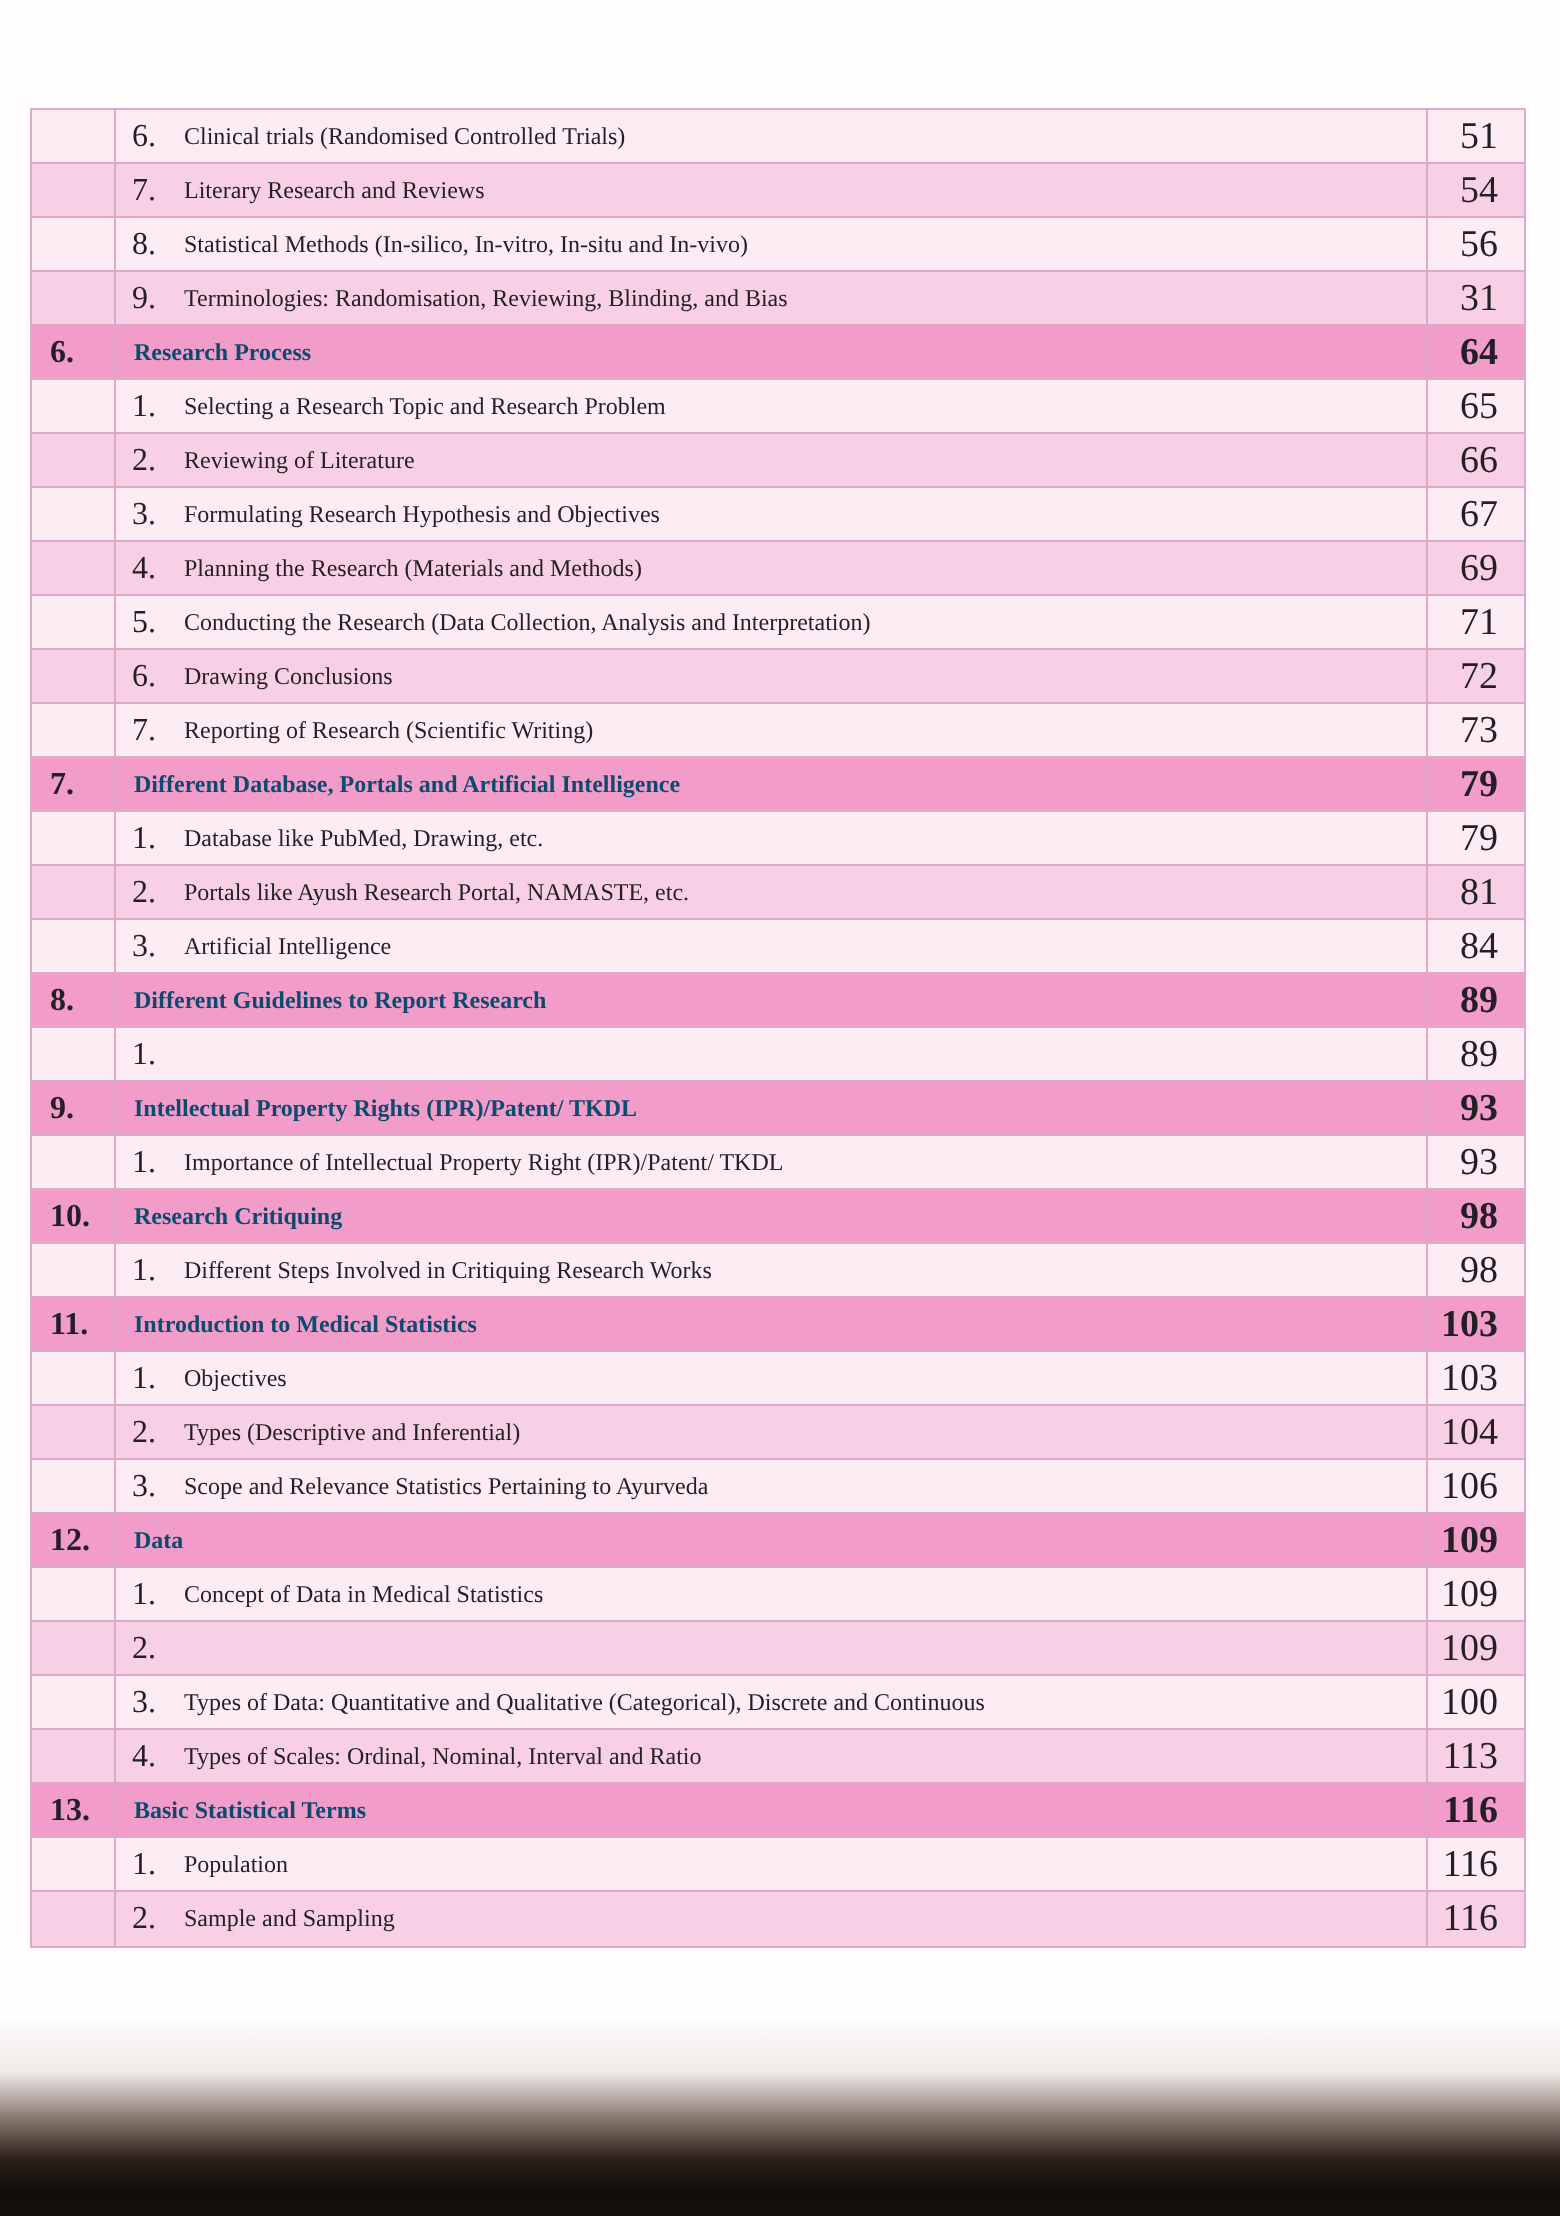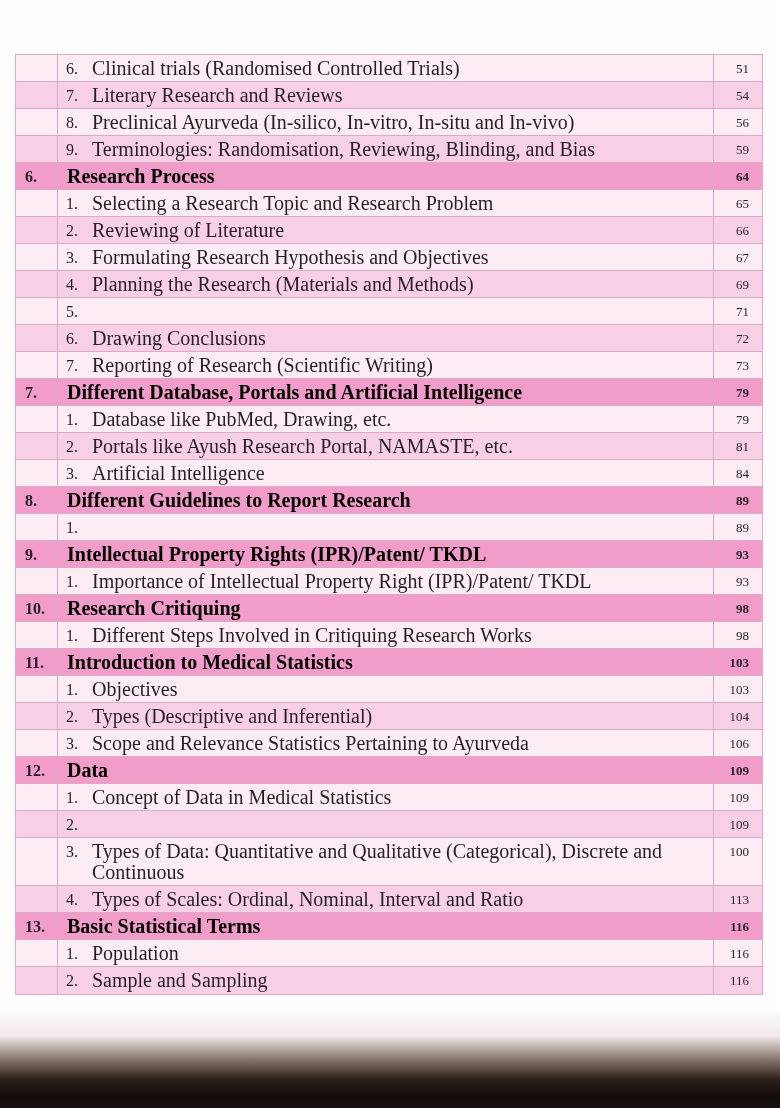--- a/index.html
+++ b/index.html
@@ -33,30 +33,30 @@
   .cell-body{
     flex:1;display:flex;align-items:flex-start;
     border-left:1px solid var(--border,#dda9c8);
     padding:3px 0 2px 0;box-sizing:border-box;
   }
   .cell-subnum{
     flex:0 0 34px;width:34px;box-sizing:border-box;
     padding-left:8px;font-size:16px;line-height:21px;
   }
   .cell-title{
-    flex:1;font-size:20px;line-height:21px;padding-right:10px;
+    flex:1;font-size:12px;line-height:21px;padding-right:10px;
   }
   .cell-page{
     flex:0 0 49px;width:49px;box-sizing:border-box;
     border-left:1px solid var(--border,#dda9c8);
     padding:3px 13px 2px 0;
-    text-align:right;font-size:13px;line-height:21px;
+    text-align:right;font-size:19px;line-height:21px;
   }
   .row.chapter{background:var(--chapter,#f19cc9);}
-  .row.chapter .cell-title{font-weight:bold;padding-left:9px;color:#000000;}
+  .row.chapter .cell-title{font-weight:bold;padding-left:9px;color:#0c4a6e;}
   .row.chapter .cell-page{font-weight:bold;}
   .row.shade-a{background:var(--rowA,#fcedf5);}
   .row.shade-b{background:var(--rowB,#f8d0e5);}
   .pen-mark{position:absolute;left:222px;top:166px;width:26px;height:12px;color:#4a4248;}
   .footer-shadow{
     position:absolute;left:0;right:0;bottom:0;height:100px;
     background:linear-gradient(to bottom,
       rgba(255,255,255,0) 0%,
       rgba(150,120,100,0.15) 28%,
       rgba(90,70,58,0.75) 52%,
@@ -89,31 +89,31 @@
     <div class="cell-body">
       <div class="cell-subnum">7.</div>
       <div class="cell-title">Literary Research and Reviews</div>
     </div>
     <div class="cell-page">54</div>
   </div>
       <div class="row item shade-a">
     <div class="cell-chnum"></div>
     <div class="cell-body">
       <div class="cell-subnum">8.</div>
-      <div class="cell-title">Preclinical Ayurveda (In-silico, In-vitro, In-situ and In-vivo)</div>
+      <div class="cell-title">Statistical Methods (In-silico, In-vitro, In-situ and In-vivo)</div>
     </div>
     <div class="cell-page">56</div>
   </div>
       <div class="row item shade-b">
     <div class="cell-chnum"></div>
     <div class="cell-body">
       <div class="cell-subnum">9.</div>
       <div class="cell-title">Terminologies: Randomisation, Reviewing, Blinding, and Bias</div>
     </div>
-    <div class="cell-page">59</div>
+    <div class="cell-page">31</div>
   </div>
       <div class="row chapter">
     <div class="cell-chnum">6.</div>
     <div class="cell-body">
 
       <div class="cell-title">Research Process</div>
     </div>
     <div class="cell-page">64</div>
   </div>
       <div class="row item shade-a">
@@ -145,20 +145,21 @@
     <div class="cell-body">
       <div class="cell-subnum">4.</div>
       <div class="cell-title">Planning the Research (Materials and Methods)</div>
     </div>
     <div class="cell-page">69</div>
   </div>
       <div class="row item shade-a">
     <div class="cell-chnum"></div>
     <div class="cell-body">
       <div class="cell-subnum">5.</div>
+      <div class="cell-title">Conducting the Research (Data Collection, Analysis and Interpretation)</div>
     </div>
     <div class="cell-page">71</div>
   </div>
       <div class="row item shade-b">
     <div class="cell-chnum"></div>
     <div class="cell-body">
       <div class="cell-subnum">6.</div>
       <div class="cell-title">Drawing Conclusions</div>
     </div>
     <div class="cell-page">72</div>

